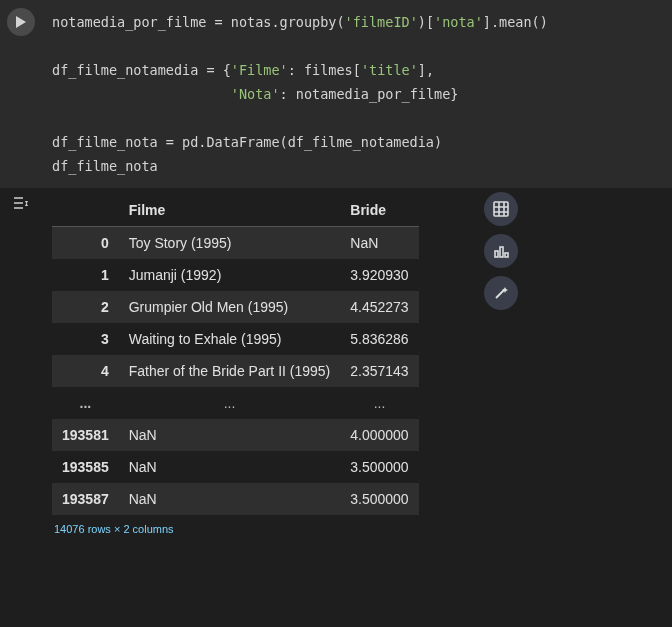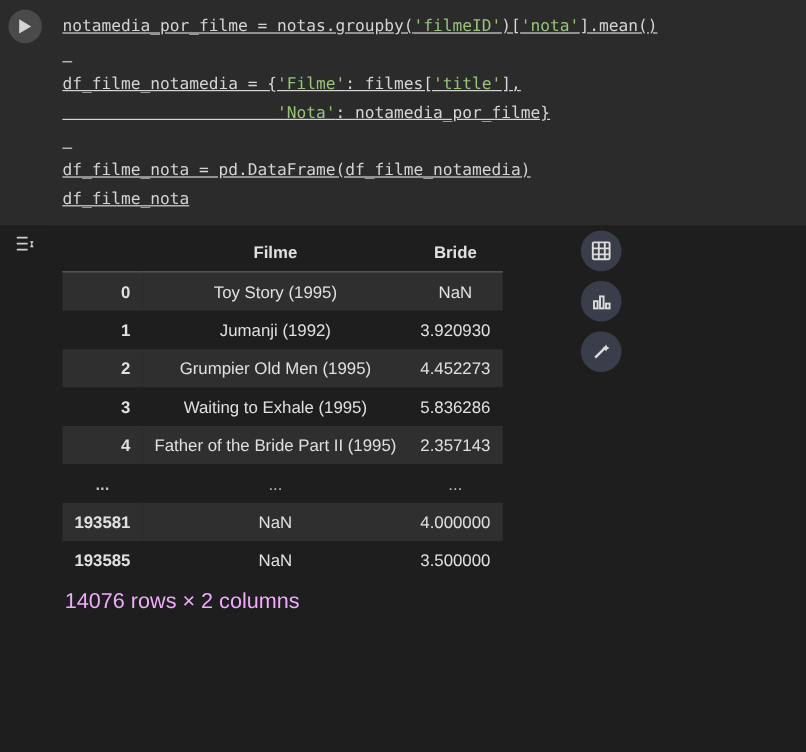--- a/index.html
+++ b/index.html
@@ -34,21 +34,20 @@
     cursor: pointer;
   }
   .run-btn svg { fill: #d4d4d4; width: 12px; height: 14px; }
   .code-area {
     flex: 1;
     padding: 6px 10px 10px 10px;
     font-size: 13.5px;
     line-height: 24px;
     white-space: pre;
     font-family: 'Consolas', 'Monaco', monospace;
-    text-decoration: underline;
   }
   .code-area .w { color: #d4d4d4; }
   .code-area .s { color: #98c379; }
   .output-toolbar {
     width: 42px;
     background: #1e1e1e;
     display: flex;
     flex-direction: column;
     align-items: center;
     padding-top: 6px;
@@ -67,21 +66,21 @@
     font-family: Arial, sans-serif;
     color: #e0e0e0;
     position: relative;
   }
   table.df {
     border-collapse: collapse;
     font-size: 14px;
   }
   table.df th, table.df td {
     padding: 8px 10px;
-    text-align: center;
+    text-align: left;
     white-space: nowrap;
   }
   table.df thead th {
     font-weight: bold;
     border-bottom: 1px solid #555;
   }
   table.df tbody th {
     text-align: right;
     font-weight: bold;
   }
@@ -89,22 +88,22 @@
     background: #2f2f2f;
   }
   table.df tbody tr:nth-child(even) {
     background: #1e1e1e;
   }
   table.df tbody tr.ellip td, table.df tbody tr.ellip th {
     text-align: center;
     color: #bbb;
   }
   .shape-info {
-    font-size: 18px;
-    color: #f0abfc;
+    font-size: 11px;
+    color: #7dd3fc;
     padding: 8px 2px;
   }
   .side-icons {
     position: absolute;
     top: 4px;
     left: 442px;
     display: flex;
     flex-direction: column;
     gap: 8px;
   }
@@ -187,20 +186,25 @@
           <tr>
             <th>193581</th>
             <td>NaN</td>
             <td>4.000000</td>
           </tr>
           <tr>
             <th>193585</th>
             <td>NaN</td>
             <td>3.500000</td>
           </tr>
+          <tr>
+            <th>193587</th>
+            <td>NaN</td>
+            <td>3.500000</td>
+          </tr>
         </tbody>
     </table>
     <div class="shape-info">14076 rows × 2 columns</div>
 
     <div class="side-icons">
       <div class="icon-btn">
         <svg width="18" height="18" viewBox="0 0 18 18">
           <rect x="2" y="2" width="14" height="14" rx="1"></rect>
           <path d="M2 7 h14 M2 12 h14 M7 2 v14 M12 2 v14"></path>
         </svg>

